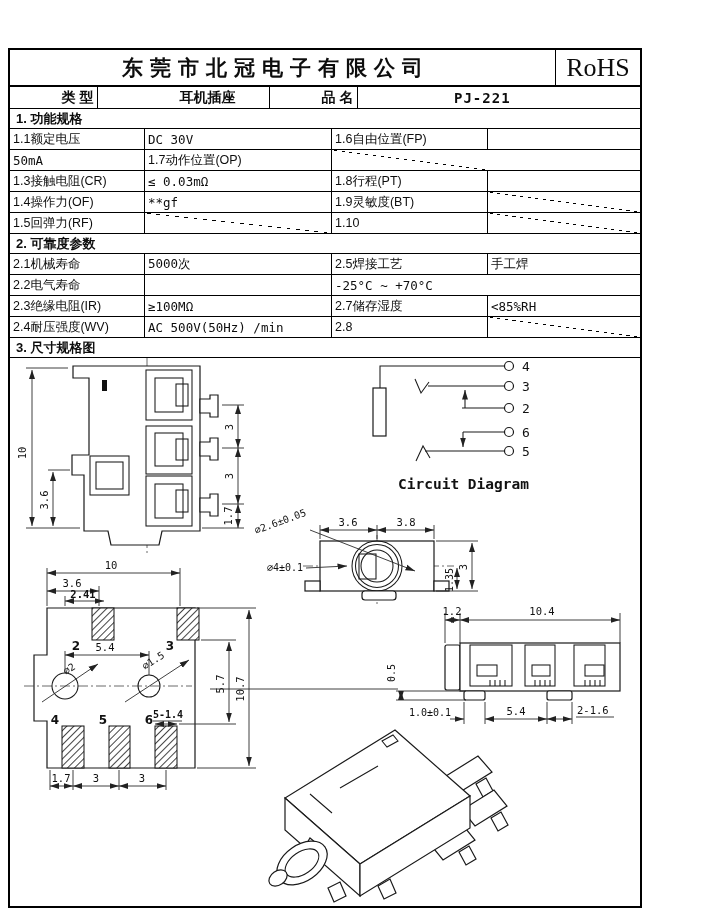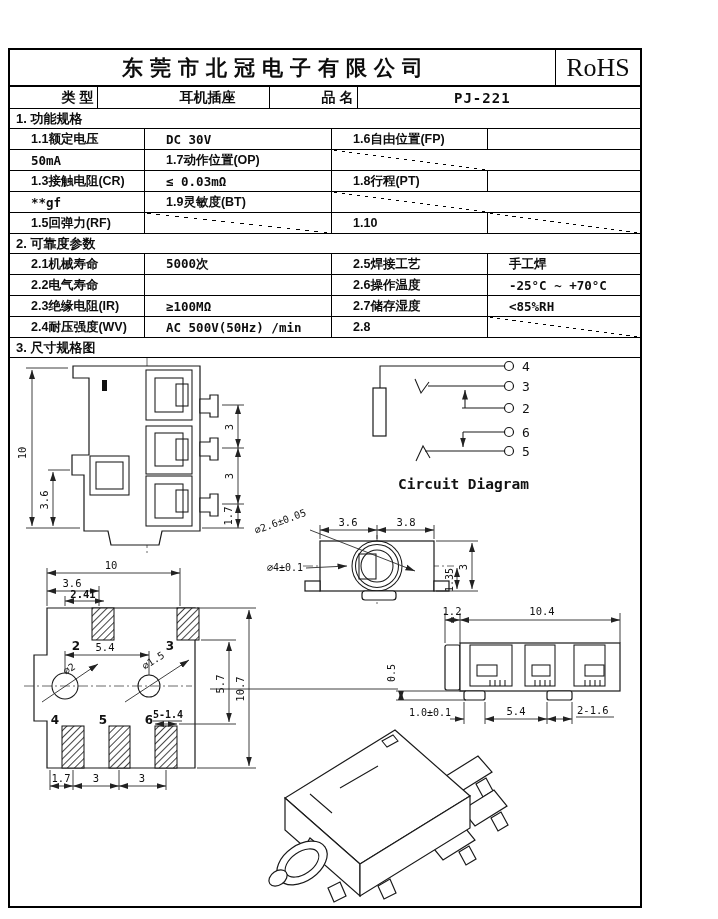--- a/index.html
+++ b/index.html
@@ -19,22 +19,22 @@
   .prod-row>div{display:flex;align-items:center;border-right:1px solid #000;
     font-size:14px;font-weight:bold;justify-content:center;box-sizing:border-box;margin-left:48px;}
   .prod-row>div:last-child{border-right:none;justify-content:flex-start;padding-left:48px;
     font-family:"DejaVu Sans Mono",monospace;font-weight:bold;letter-spacing:1px;}
   
   .sec-title{height:20px;line-height:20px;padding-left:6px;font-size:13px;font-weight:bold;
     border-bottom:1px solid #000;box-sizing:border-box;}
   
   .trow{display:grid;grid-template-columns:135px 187px 156px 1fr;height:21px;
     border-bottom:1px solid #000;box-sizing:border-box;}
-  .trow>div{display:flex;align-items:center;padding:0 21px;border-right:1px solid #000;
-    font-size:12.5px;font-weight:700;box-sizing:border-box;overflow:hidden;white-space:nowrap;}
+  .trow>div{display:flex;align-items:center;padding:0 3px;border-right:1px solid #000;
+    font-size:12.5px;font-weight:400;box-sizing:border-box;overflow:hidden;white-space:nowrap;}
   .trow>div:last-child{border-right:none;}
   .val{font-family:"DejaVu Sans Mono",monospace;font-weight:bold;font-size:12.5px;}
   .diag{background:linear-gradient(to top right,transparent 49.3%,#000 49.3%,#000 50.3%,transparent 50.3%);}
   
   .drawing{position:relative;height:548px;box-sizing:border-box;}
   .drawing svg{position:absolute;left:0;top:0;}
   
   .o{fill:#fff;stroke:#1a1a1a;stroke-width:1.2;stroke-linejoin:miter;}
   .f{fill:none;stroke:#1a1a1a;stroke-width:1.05;}
   .d{stroke:#2b2b2b;stroke-width:0.9;fill:none;}
@@ -78,20 +78,21 @@
         <div>1.7动作位置(OP)</div>
         <div class="val diag"></div>
       </div>
       <div class="trow">
         <div>1.3接触电阻(CR)</div>
         <div class="val">≤ 0.03mΩ</div>
         <div>1.8行程(PT)</div>
         <div class="val"></div>
       </div>
       <div class="trow">
+        <div>1.4操作力(OF)</div>
         <div class="val">**gf</div>
         <div>1.9灵敏度(BT)</div>
         <div class="val diag"></div>
       </div>
       <div class="trow">
         <div>1.5回弹力(RF)</div>
         <div class="val diag"></div>
         <div>1.10</div>
         <div class="val diag"></div>
       </div>
@@ -102,21 +103,20 @@
     <div>
       <div class="trow">
         <div>2.1机械寿命</div>
         <div class="val">5000次</div>
         <div>2.5焊接工艺</div>
         <div class="val">手工焊</div>
       </div>
       <div class="trow">
         <div>2.2电气寿命</div>
         <div class="val"></div>
-        <div>2.6操作温度</div>
         <div class="val">-25°C ~ +70°C</div>
       </div>
       <div class="trow">
         <div>2.3绝缘电阻(IR)</div>
         <div class="val">≥100MΩ</div>
         <div>2.7储存湿度</div>
         <div class="val">&lt;85%RH</div>
       </div>
       <div class="trow">
         <div>2.4耐压强度(WV)</div>

